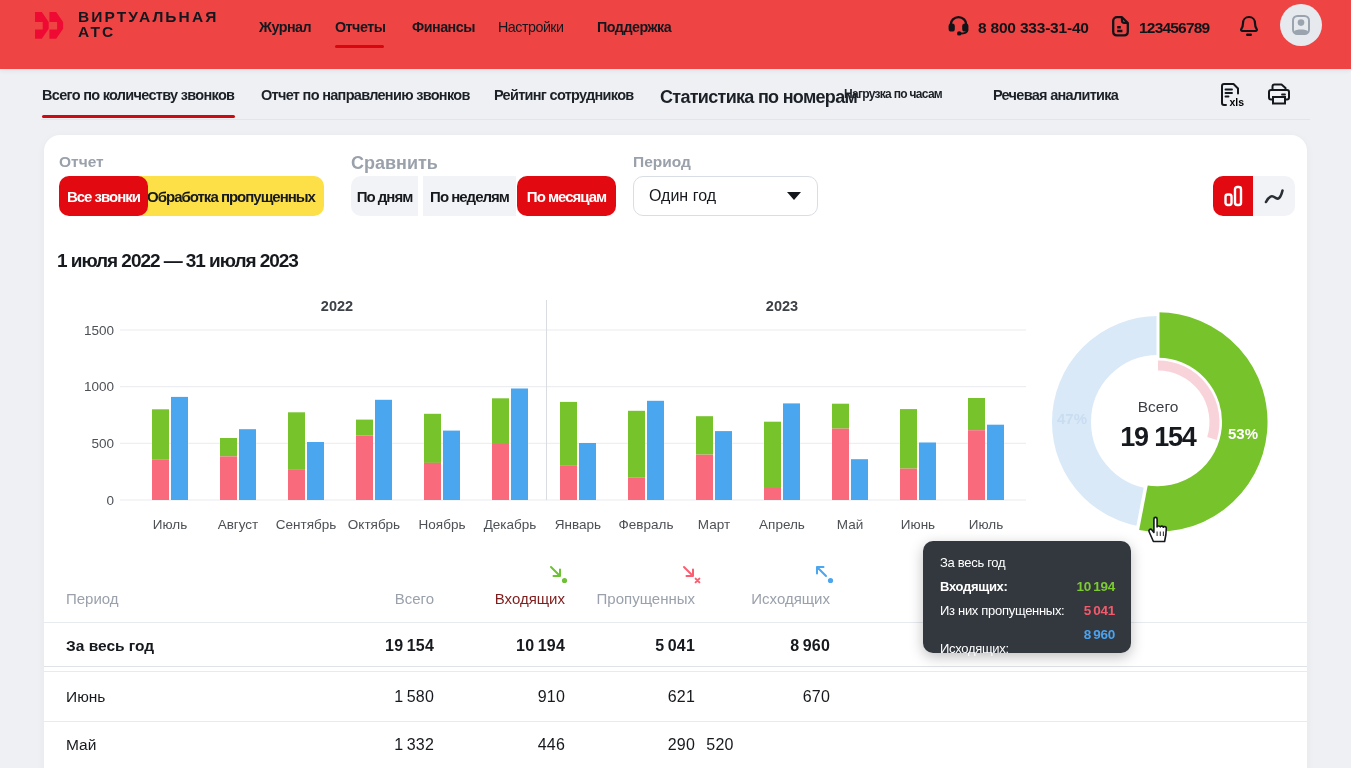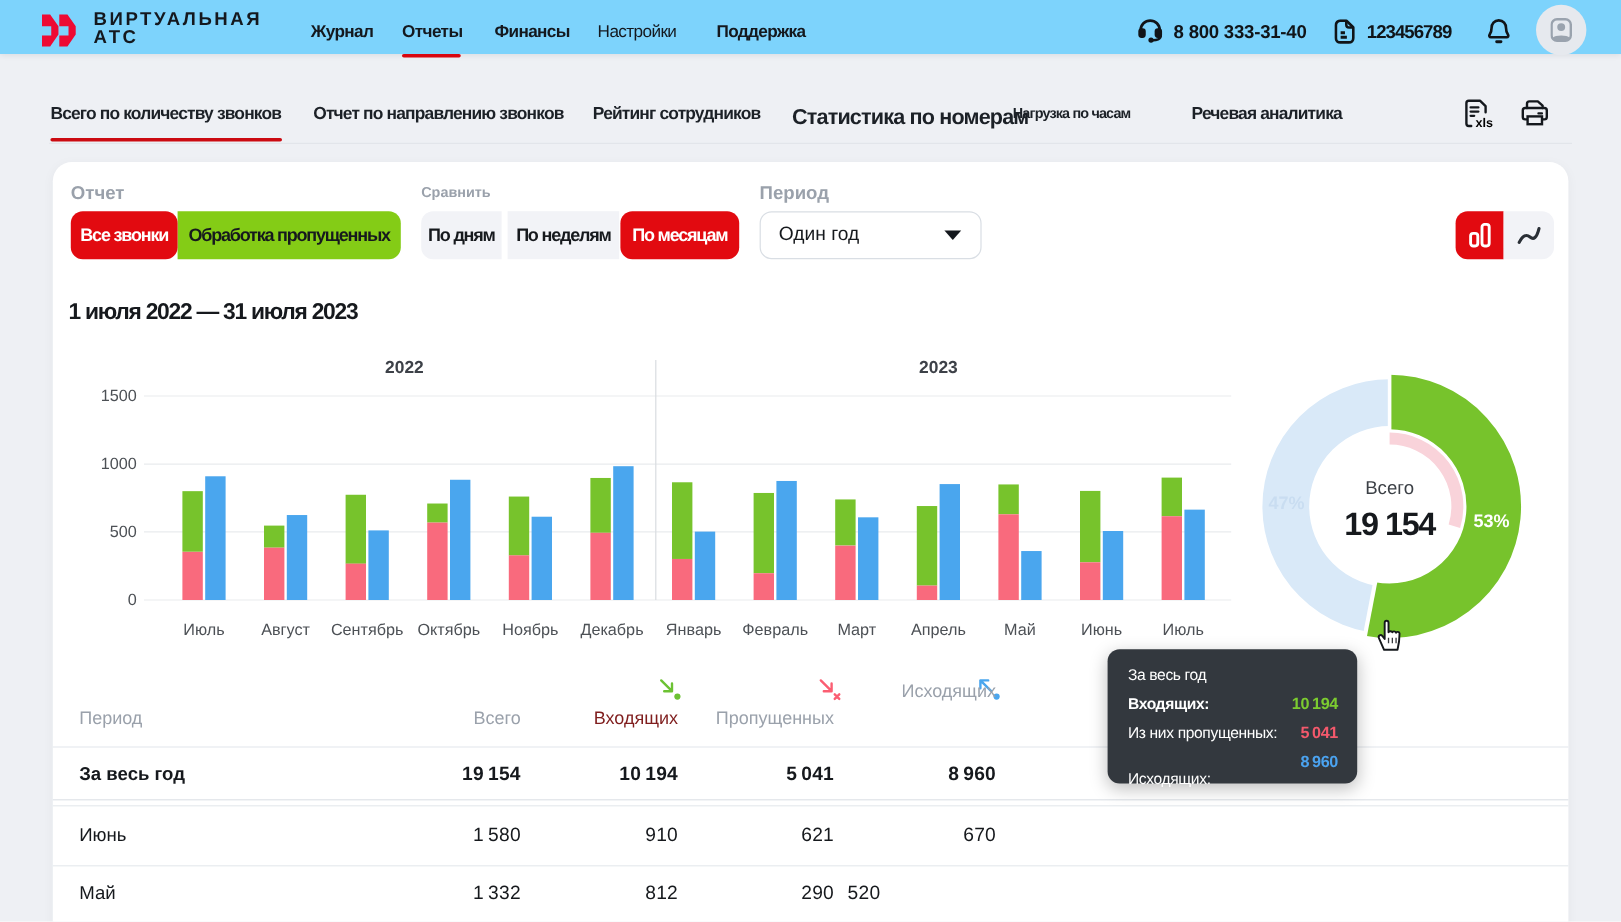--- a/index.html
+++ b/index.html
@@ -1,20 +1,20 @@
 <!DOCTYPE html>
 <html><head><meta charset="utf-8">
 <style>
 *{margin:0;padding:0;box-sizing:border-box}
 body{width:1351px;height:768px;background:#eef0f4;font-family:"Liberation Sans",sans-serif;overflow:hidden;position:relative}
 .abs{position:absolute}
 </style></head>
 <body>
 
-<div class="abs" style="left:0;top:0;width:1351px;height:45px;background:#7dd3fc;box-shadow:0 1px 5px rgba(30,40,60,.10);z-index:5">
+<div class="abs" style="left:0;top:0;width:1351px;height:69px;background:#ef4444;box-shadow:0 1px 5px rgba(30,40,60,.10);z-index:5">
  <svg style="position:absolute;left:0;top:0" width="70" height="53" viewBox="0 0 70 53">
 <path d="M35 12 h6.8 l6.9 9.9 v6.9 l-6.9 9.9 h-6.8 v-9.1 h7.7 v-7.7 h-7.7 Z" fill="#ee0a33"></path>
       <path d="M49.4 12 h6.8 l6.9 9.9 v6.9 l-6.9 9.9 h-6.8 v-9.1 h7.7 v-7.7 h-7.7 Z" fill="#ee0a33"></path>
     </svg>
  <div class="abs" style="left:78px;top:9px;font-size:15.5px;line-height:15px;font-weight:bold;color:#14181e;letter-spacing:2.1px">ВИРТУАЛЬНАЯ<br>АТС</div>
  <div style="position:absolute;left:259px;top:19px;font-size:14.3px;font-weight:700;color:#14181e;letter-spacing:-0.5px">Журнал</div>
     <div style="position:absolute;left:335px;top:19px;font-size:14.3px;font-weight:700;color:#14181e;letter-spacing:-0.5px">Отчеты</div>
     <div style="position:absolute;left:412px;top:19px;font-size:14.3px;font-weight:700;color:#14181e;letter-spacing:-0.5px">Финансы</div>
     <div style="position:absolute;left:498px;top:19px;font-size:14.3px;font-weight:400;color:#14181e;letter-spacing:-0.5px">Настройки</div>
     <div style="position:absolute;left:597px;top:19px;font-size:14.3px;font-weight:700;color:#14181e;letter-spacing:-0.5px">Поддержка</div>
@@ -62,25 +62,25 @@
 <svg style="position:absolute;left:1265px;top:80px" width="28" height="28" viewBox="0 0 28 28">
 <path d="M7.5 10 V6.5 a2 2 0 0 1 2 -2 h7 L20.5 8 v2" fill="none" stroke="#14181d" stroke-width="2" stroke-linecap="round" stroke-linejoin="round"></path>
 <rect x="4" y="10" width="20" height="9.5" rx="2" fill="none" stroke="#14181d" stroke-width="2"></rect>
 <path d="M17 14.5 h3" stroke="#14181d" stroke-width="1.8" stroke-linecap="round"></path>
 <rect x="8" y="17" width="12" height="6.5" fill="#eef0f4" stroke="#14181d" stroke-width="2"></rect>
   </svg>
 
 <div class="abs" style="left:44px;top:135px;width:1263px;height:700px;background:#fff;border-radius:16px;box-shadow:0 2px 10px rgba(30,40,60,.04)"></div>
 
 <div class="abs" style="left:59px;top:153px;font-size:15.5px;font-weight:600;color:#9aa1ab">Отчет</div>
-<div class="abs" style="left:351px;top:153px;font-size:12px;font-weight:600;color:#9aa1ab">Сравнить</div>
+<div class="abs" style="left:351px;top:153px;font-size:18px;font-weight:600;color:#9aa1ab">Сравнить</div>
 <div class="abs" style="left:633px;top:153px;font-size:15.5px;font-weight:600;color:#9aa1ab">Период</div>
 
 <div class="abs" style="left:59px;top:176px;width:89px;height:40px;background:#e20a10;border-radius:10px;color:#fff;font-size:15px;font-weight:bold;display:flex;align-items:center;justify-content:center;letter-spacing:-1px;white-space:nowrap;z-index:2">Все звонки</div>
-<div class="abs" style="left:148px;top:176px;width:186px;height:40px;background:#84cc16;border-radius:0 10px 10px 0;color:#16191d;font-size:15px;font-weight:bold;display:flex;align-items:center;justify-content:center;letter-spacing:-1px;white-space:nowrap">Обработка пропущенных</div>
+<div class="abs" style="left:138px;top:176px;width:186px;height:40px;background:#fde047;border-radius:0 10px 10px 0;color:#16191d;font-size:15px;font-weight:bold;display:flex;align-items:center;justify-content:center;letter-spacing:-1px;white-space:nowrap">Обработка пропущенных</div>
 
 <div class="abs" style="left:351px;top:176px;width:67px;height:40px;background:#f2f3f7;border-radius:10px 0 0 10px;color:#16191d;font-size:15px;font-weight:bold;display:flex;align-items:center;justify-content:center;letter-spacing:-1px;white-space:nowrap">По дням</div>
 <div class="abs" style="left:423px;top:176px;width:93px;height:40px;background:#f2f3f7;color:#16191d;font-size:15px;font-weight:bold;display:flex;align-items:center;justify-content:center;letter-spacing:-1px;white-space:nowrap">По неделям</div>
 <div class="abs" style="left:517px;top:176px;width:99px;height:40px;background:#e20a10;border-radius:10px;color:#fff;font-size:15px;font-weight:bold;display:flex;align-items:center;justify-content:center;letter-spacing:-1px;white-space:nowrap">По месяцам</div>
 
 <div class="abs" style="left:633px;top:176px;width:185px;height:40px;background:#fff;border:1px solid #d9dee4;border-radius:10px"></div>
 <div class="abs" style="left:649px;top:187px;font-size:16px;color:#16191d">Один год</div>
 <div class="abs" style="left:787px;top:192px;width:0;height:0;border-left:7px solid transparent;border-right:7px solid transparent;border-top:8.5px solid #14181d"></div>
 
 <div style="position:absolute;left:1213px;top:176px;width:40px;height:40px;background:#e20a10;border-radius:10px 0 0 10px"></div>
@@ -184,34 +184,34 @@
 <path d="M16.6 16.6 L20.4 20.4 M20.4 16.6 L16.6 20.4" stroke="#fb5e72" stroke-width="2" stroke-linecap="round"></path>
   </svg>
 <svg style="position:absolute;left:812px;top:562px" width="24" height="24" viewBox="0 0 24 24">
 <path d="M14 14 L5 5 M5 11.5 V5 H11.5" fill="none" stroke="#4aa6ee" stroke-width="2" stroke-linecap="round" stroke-linejoin="round"></path>
 <circle cx="18.5" cy="18.5" r="2.6" fill="#4aa6ee"></circle>
   </svg>
 <div style="position:absolute;left:66px;top:590px;font-size:15px;color:#9aa1ab;font-weight:500">Период</div>
 <div style="position:absolute;left:214px;top:590px;width:220px;text-align:right;font-size:15px;color:#9aa1ab;font-weight:500">Всего</div>
 <div style="position:absolute;left:345px;top:590px;width:220px;text-align:right;font-size:15px;color:#7f1d1d;font-weight:400">Входящих</div>
 <div style="position:absolute;left:475px;top:590px;width:220px;text-align:right;font-size:15px;color:#9aa1ab;font-weight:500">Пропущенных</div>
-<div style="position:absolute;left:610px;top:568px;width:220px;text-align:right;font-size:15px;color:#9aa1ab;font-weight:500">Исходящих</div>
+<div style="position:absolute;left:610px;top:590px;width:220px;text-align:right;font-size:15px;color:#9aa1ab;font-weight:500">Исходящих</div>
 <div style="position:absolute;left:66px;top:637px;font-size:15.5px;color:#16191d;font-weight:700">За весь год</div>
 <div style="position:absolute;left:214px;top:637px;width:220px;text-align:right;font-size:16px;color:#16191d;font-weight:700;letter-spacing:0.2px">19 154</div>
 <div style="position:absolute;left:345px;top:637px;width:220px;text-align:right;font-size:16px;color:#16191d;font-weight:700;letter-spacing:0.2px">10 194</div>
 <div style="position:absolute;left:475px;top:637px;width:220px;text-align:right;font-size:16px;color:#16191d;font-weight:700;letter-spacing:0.2px">5 041</div>
 <div style="position:absolute;left:610px;top:637px;width:220px;text-align:right;font-size:16px;color:#16191d;font-weight:700;letter-spacing:0.2px">8 960</div>
 <div style="position:absolute;left:66px;top:688px;font-size:15.5px;color:#16191d;font-weight:400">Июнь</div>
 <div style="position:absolute;left:214px;top:688px;width:220px;text-align:right;font-size:16px;color:#16191d;font-weight:400;letter-spacing:0.2px">1 580</div>
 <div style="position:absolute;left:345px;top:688px;width:220px;text-align:right;font-size:16px;color:#16191d;font-weight:400;letter-spacing:0.2px">910</div>
 <div style="position:absolute;left:475px;top:688px;width:220px;text-align:right;font-size:16px;color:#16191d;font-weight:400;letter-spacing:0.2px">621</div>
 <div style="position:absolute;left:610px;top:688px;width:220px;text-align:right;font-size:16px;color:#16191d;font-weight:400;letter-spacing:0.2px">670</div>
 <div style="position:absolute;left:66px;top:736px;font-size:15.5px;color:#16191d;font-weight:400">Май</div>
 <div style="position:absolute;left:214px;top:736px;width:220px;text-align:right;font-size:16px;color:#16191d;font-weight:400;letter-spacing:0.2px">1 332</div>
-<div style="position:absolute;left:345px;top:736px;width:220px;text-align:right;font-size:16px;color:#16191d;font-weight:400;letter-spacing:0.2px">812</div>
+<div style="position:absolute;left:345px;top:736px;width:220px;text-align:right;font-size:16px;color:#16191d;font-weight:400;letter-spacing:0.2px">446</div>
 <div style="position:absolute;left:475px;top:736px;width:220px;text-align:right;font-size:16px;color:#16191d;font-weight:400;letter-spacing:0.2px">290</div>
 <div style="position:absolute;left:610px;top:736px;width:220px;text-align:center;font-size:16px;color:#16191d;font-weight:400;letter-spacing:0.2px">520</div>
 <div style="position:absolute;left:44px;top:622px;width:1263px;height:1px;background:#e7eaee"></div>
 <div style="position:absolute;left:44px;top:666px;width:1263px;height:1px;background:#dfe3e8"></div>
 <div style="position:absolute;left:44px;top:671px;width:1263px;height:1px;background:#e7eaee"></div>
 <div style="position:absolute;left:44px;top:721px;width:1263px;height:1px;background:#e7eaee"></div>
 
 <div style="position:absolute;left:923px;top:541px;width:208px;height:112px;background:#33383e;border-radius:10px;box-shadow:0 4px 14px rgba(0,0,0,.25)">
  <div style="position:absolute;left:17px;top:14px;font-size:13px;color:#fff;letter-spacing:-0.3px">За весь год</div>
  <div style="position:absolute;left:17px;top:38px;font-size:13px;color:#fff;letter-spacing:-0.3px;font-weight:bold">Входящих:</div>

